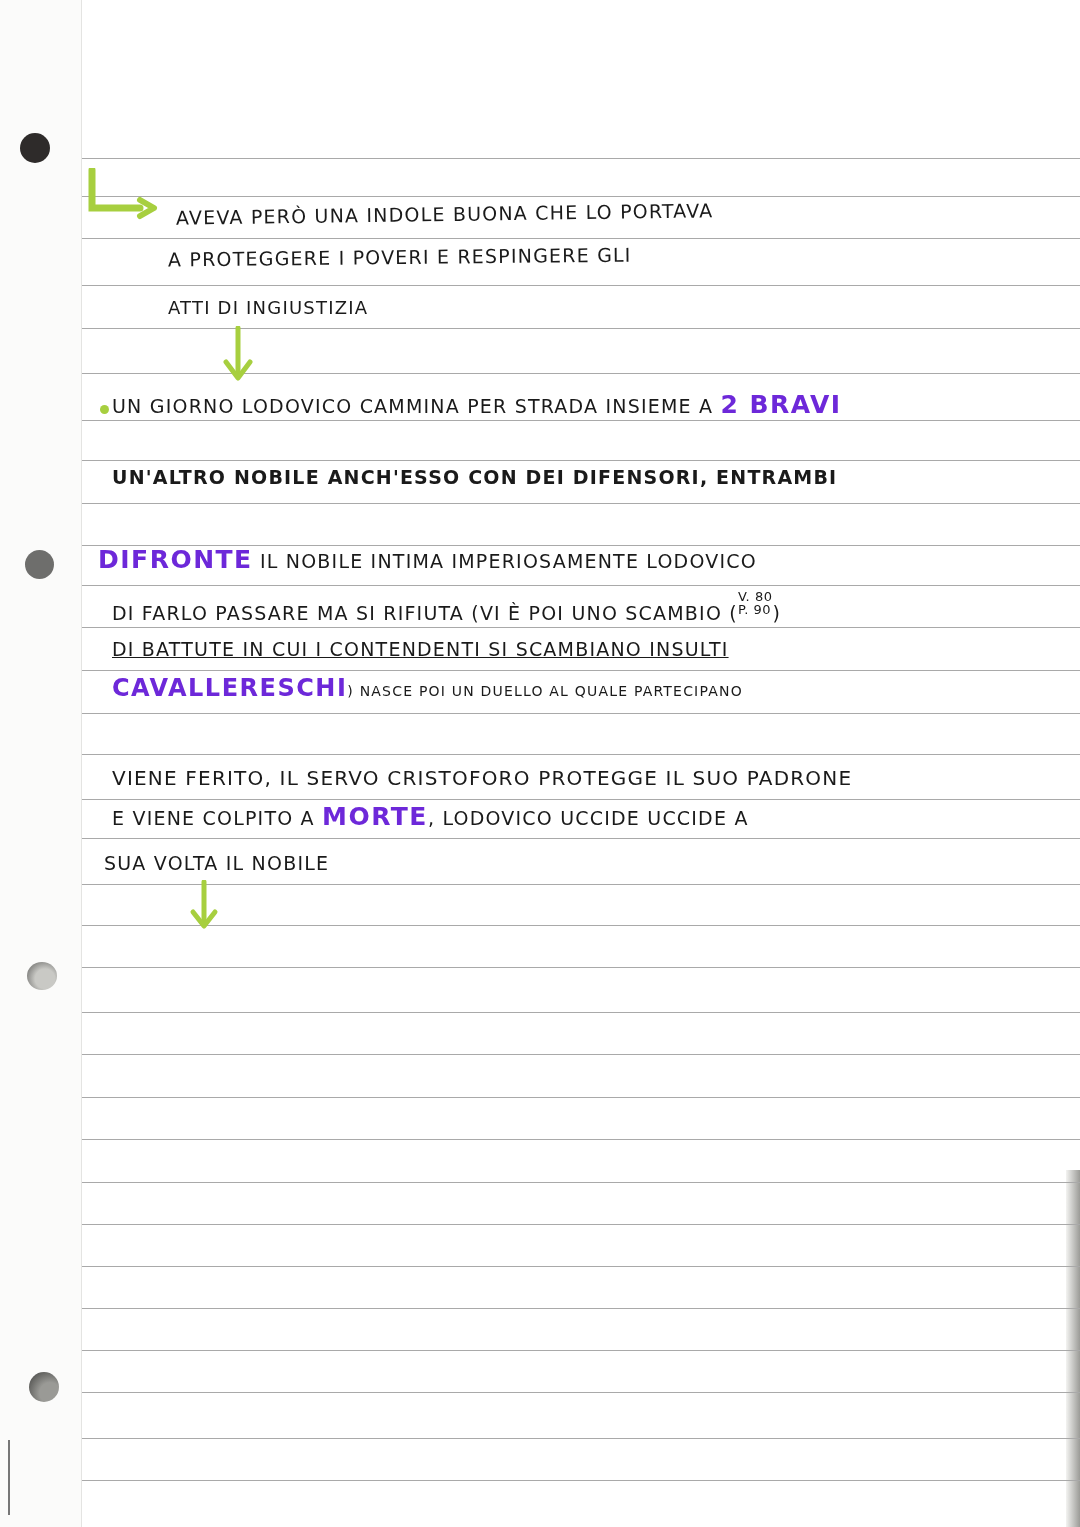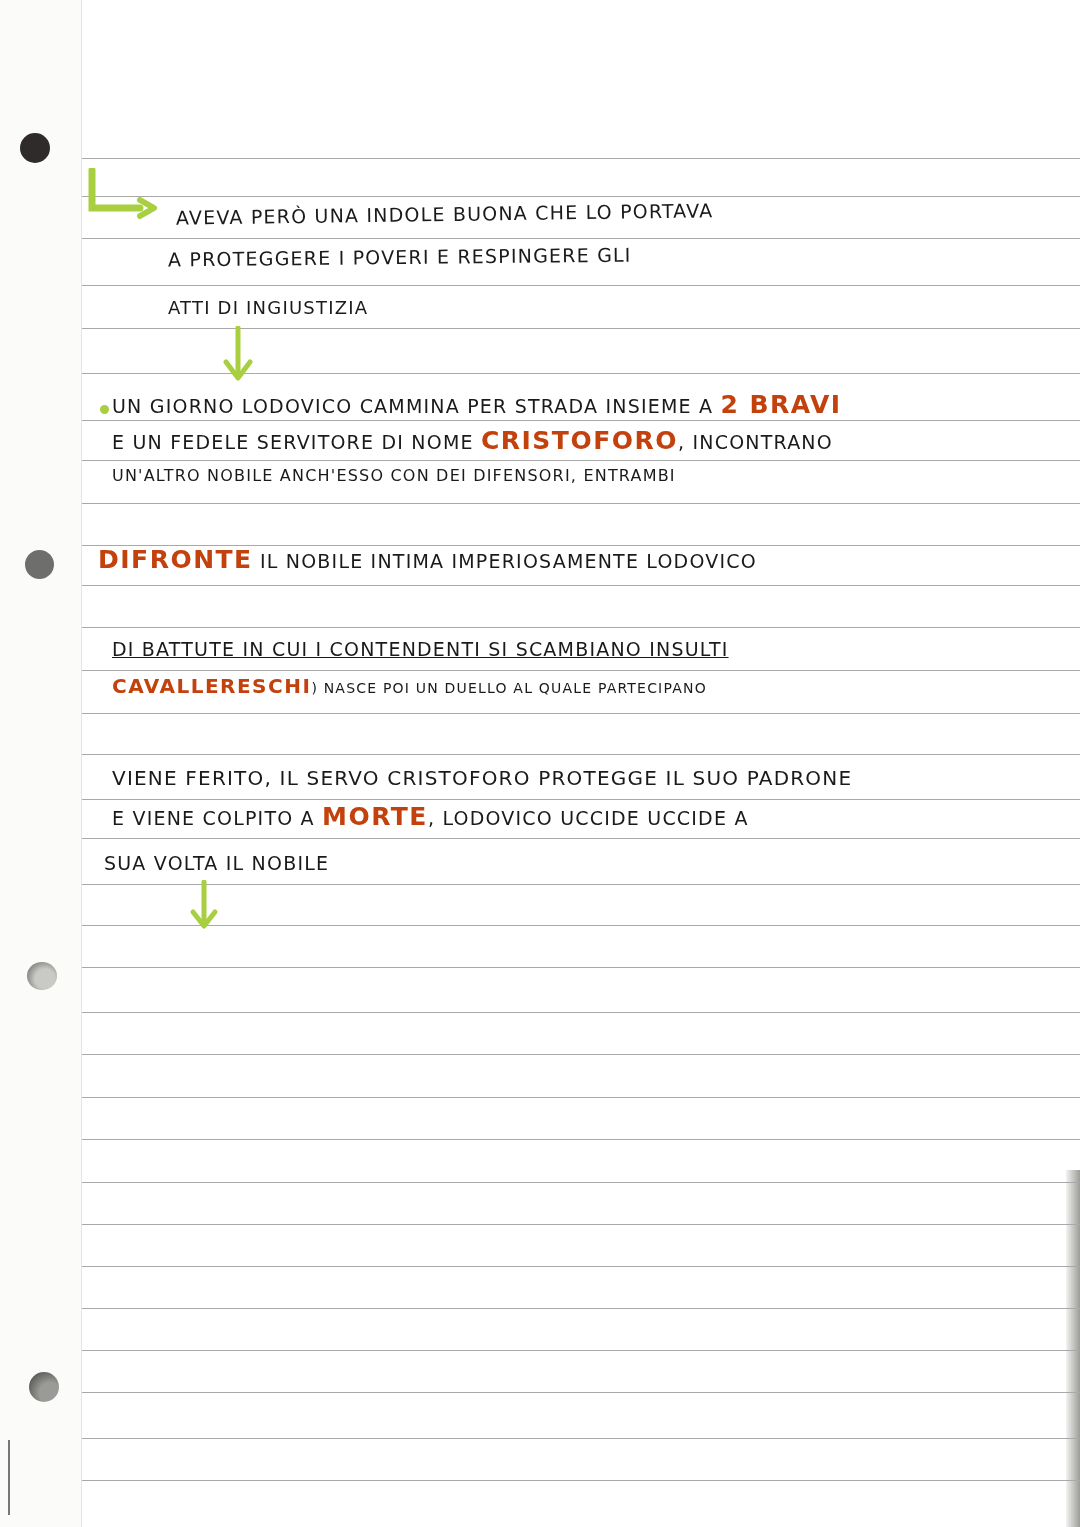--- a/index.html
+++ b/index.html
@@ -32,21 +32,21 @@
   .margin-stub {
     position: absolute; left: 8px; top: 1440px; width: 2px; height: 75px; background: #777;
   }
   .hw {
     position: absolute; white-space: nowrap;
     font-family: "DejaVu Sans", sans-serif;
     color: #1a1a1a; letter-spacing: 1.2px;
     font-weight: 400; text-transform: uppercase;
   }
   .hw .hl {
-    color: #c2410c; font-weight: 700; font-size: 1.18em; letter-spacing: 1.5px;
+    color: #6d28d9; font-weight: 700; font-size: 1.18em; letter-spacing: 1.5px;
   }
   .arrow {
     position: absolute; color: #a7cf3f; font-weight: 700;
   }
   .bullet-dot {
     position: absolute; width: 9px; height: 9px; border-radius: 50%; background: #a7cf3f;
   }
   .l-arrow svg { display: block; }
   .ref {
     display: inline-block; font-size: 13px; line-height: 13px; vertical-align: 6px; letter-spacing: 0.5px;
@@ -117,30 +117,30 @@
         <path d="M16 2 L16 48" stroke="#a7cf3f" stroke-width="5" stroke-linecap="round"></path>
         <path d="M4 36 L16 52 L28 36" stroke="#a7cf3f" stroke-width="5" fill="none" stroke-linecap="round" stroke-linejoin="round"></path>
       </svg>
   </div>
 
   <div class="bullet-dot" style="left:18px;top:405px;"></div>
 
   <div class="hw" style="left:30px;top:390px;font-size:19px;">
     <span>UN GIORNO LODOVICO CAMMINA PER STRADA INSIEME A </span><span class="hl" style="font-size:25px;">2 BRAVI</span>
   </div>
-  <div class="hw" style="left:30px;top:426px;font-size:19px;">
-    <span>E UN FEDELE SERVITORE DI NOME </span><span class="hl" style="font-size:25px;">CRISTOFORO</span><span>, INCONTRANO</span>
-  </div>
-  <div class="hw" style="left:30px;top:466px;font-size:16px;">UN'ALTRO NOBILE ANCH'ESSO CON DEI DIFENSORI, ENTRAMBI</div>
+  <div class="hw" style="left:30px;top:466px;font-size:19px;font-weight:bold;">UN'ALTRO NOBILE ANCH'ESSO CON DEI DIFENSORI, ENTRAMBI</div>
   <div class="hw" style="left:16px;top:545px;font-size:19px;">
     <span class="hl" style="font-size:25px;">DIFRONTE</span><span> IL NOBILE INTIMA IMPERIOSAMENTE LODOVICO</span>
   </div>
+  <div class="hw" style="left:30px;top:590px;font-size:19px;">
+    <span>DI FARLO PASSARE MA SI RIFIUTA (VI È POI UNO SCAMBIO (</span><span class="ref"><span>V. 80</span><br><span>P. 90</span></span><span>)</span>
+  </div>
   <div class="hw" style="left:30px;top:638px;font-size:19px;text-decoration:underline;">DI BATTUTE IN CUI I CONTENDENTI SI SCAMBIANO INSULTI</div>
   <div class="hw" style="left:30px;top:674px;font-size:19px;">
-    <span class="hl" style="font-size:20px;margin-top:28px;">CAVALLERESCHI</span><span style="font-size:14px;">) NASCE POI UN DUELLO AL QUALE PARTECIPANO</span>
+    <span class="hl" style="font-size:24px;margin-top:28px;">CAVALLERESCHI</span><span style="font-size:14px;">) NASCE POI UN DUELLO AL QUALE PARTECIPANO</span>
   </div>
   <div class="hw" style="left:30px;top:766px;font-size:20px;">VIENE FERITO, IL SERVO CRISTOFORO PROTEGGE IL SUO PADRONE</div>
   <div class="hw" style="left:30px;top:802px;font-size:19px;">
     <span>E VIENE COLPITO A </span><span class="hl" style="font-size:25px;">MORTE</span><span>, LODOVICO UCCIDE UCCIDE A</span>
   </div>
   <div class="hw" style="left:22px;top:852px;font-size:19px;">SUA VOLTA IL NOBILE</div>
 
   <div class="arrow" style="left:106px;top:880px;">
     <svg width="32" height="50" viewBox="0 0 32 50">
         <path d="M16 2 L16 42" stroke="#a7cf3f" stroke-width="5" stroke-linecap="round"></path>

